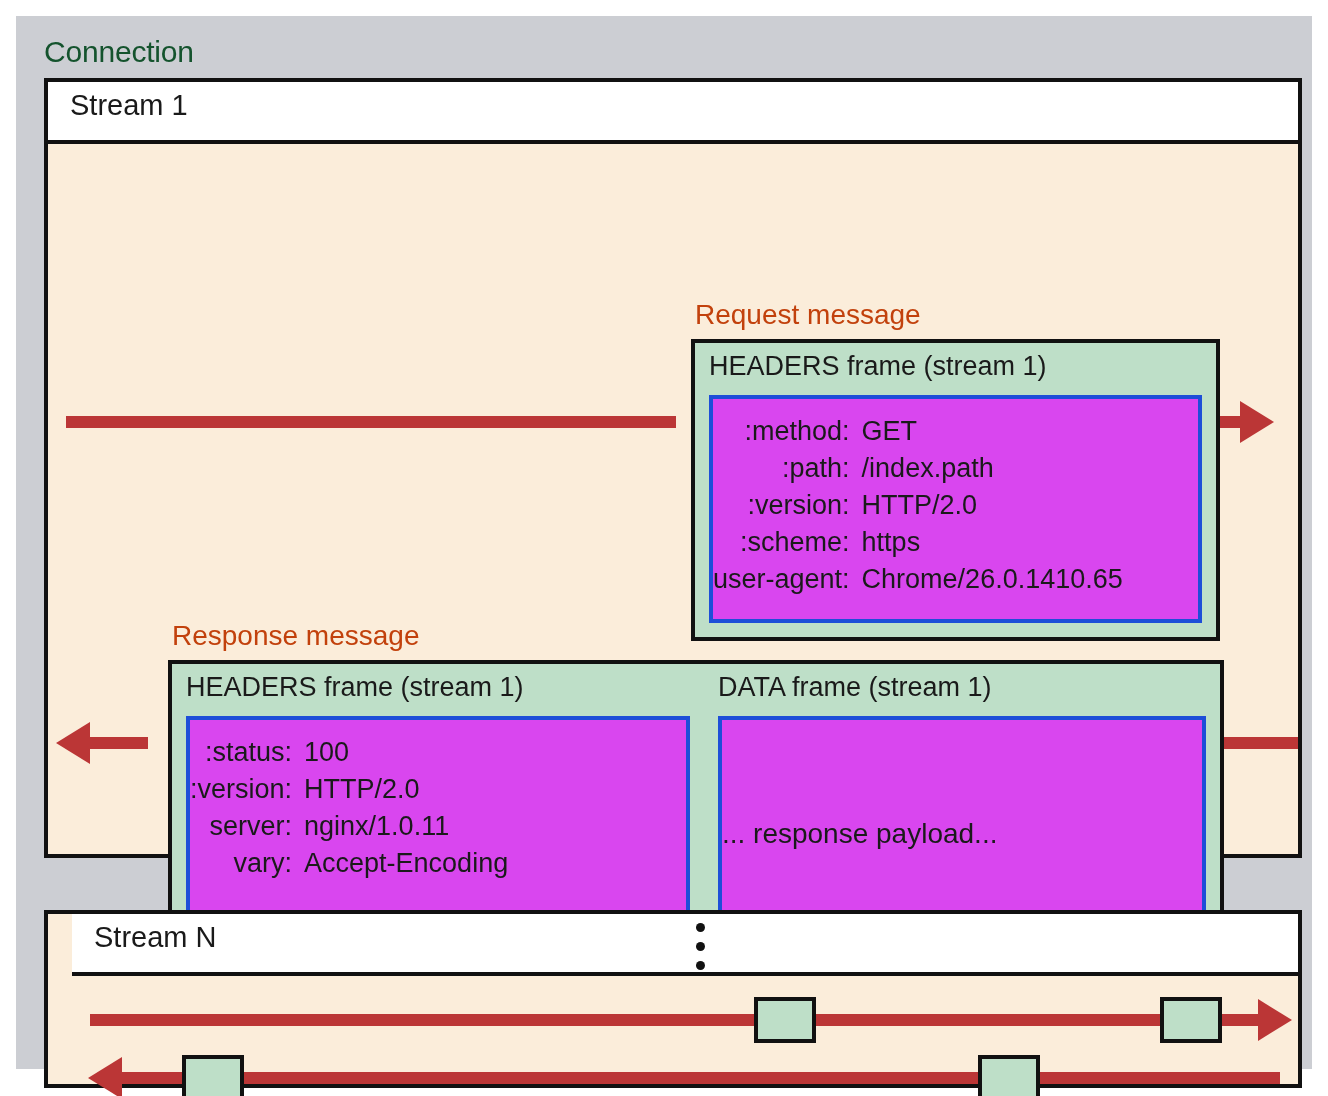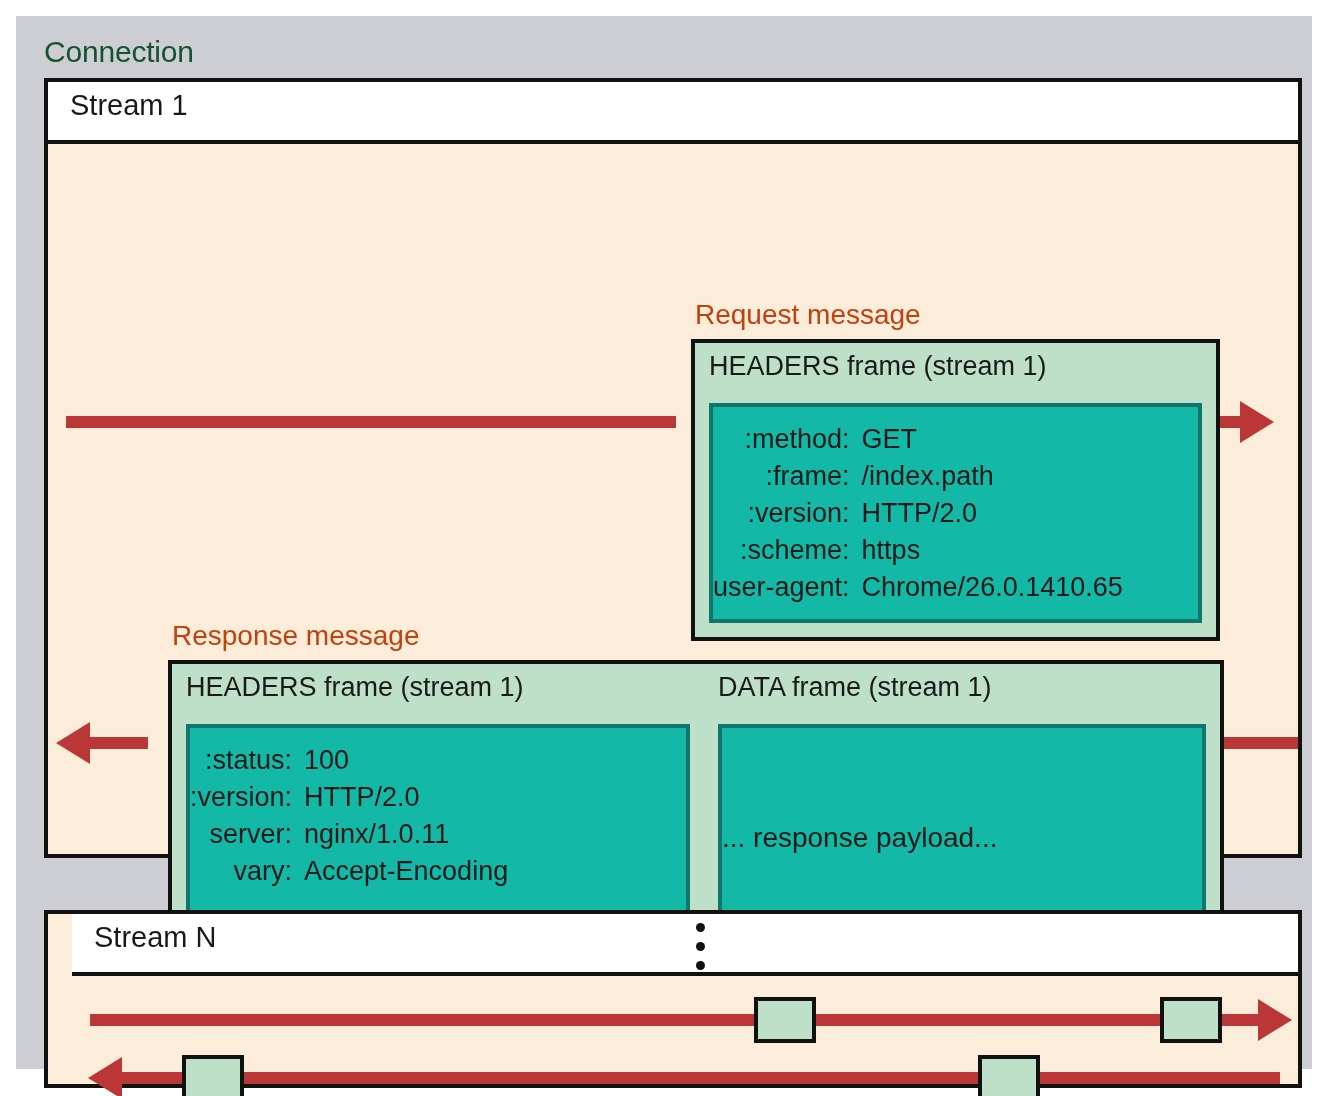--- a/index.html
+++ b/index.html
@@ -163,24 +163,23 @@
     font-size: 27px;
     color: #1a1a1a;
     white-space: nowrap;
   }
   .frame-payload {
     position: absolute;
     left: 14px;
     top: 52px;
     right: 14px;
     bottom: 14px;
-    background: #14b8a6;
-    border: 4px solid #0f766e;
-    box-sizing: border-box;
-    margin-top: 8px;
+    background: #d946ef;
+    border: 4px solid #1d4ed8;
+    box-sizing: border-box;
   }
 
   
   .kv-table {
     position: absolute;
     left: 0;
     right: 0;
     top: 14px;
     border-collapse: collapse;
   }
@@ -254,21 +253,21 @@
           <div class="frame-col">
             <div class="frame-title">HEADERS frame (stream 1)</div>
             <div class="frame-payload">
               <table class="kv-table">
                 <tbody>
                     <tr>
                   <td class="kv-key">:method:</td>
                   <td class="kv-val">GET</td>
                 </tr>
                 <tr>
-                  <td class="kv-key">:frame:</td>
+                  <td class="kv-key">:path:</td>
                   <td class="kv-val">/index.path</td>
                 </tr>
                 <tr>
                   <td class="kv-key">:version:</td>
                   <td class="kv-val">HTTP/2.0</td>
                 </tr>
                 <tr>
                   <td class="kv-key">:scheme:</td>
                   <td class="kv-val">https</td>
                 </tr>

